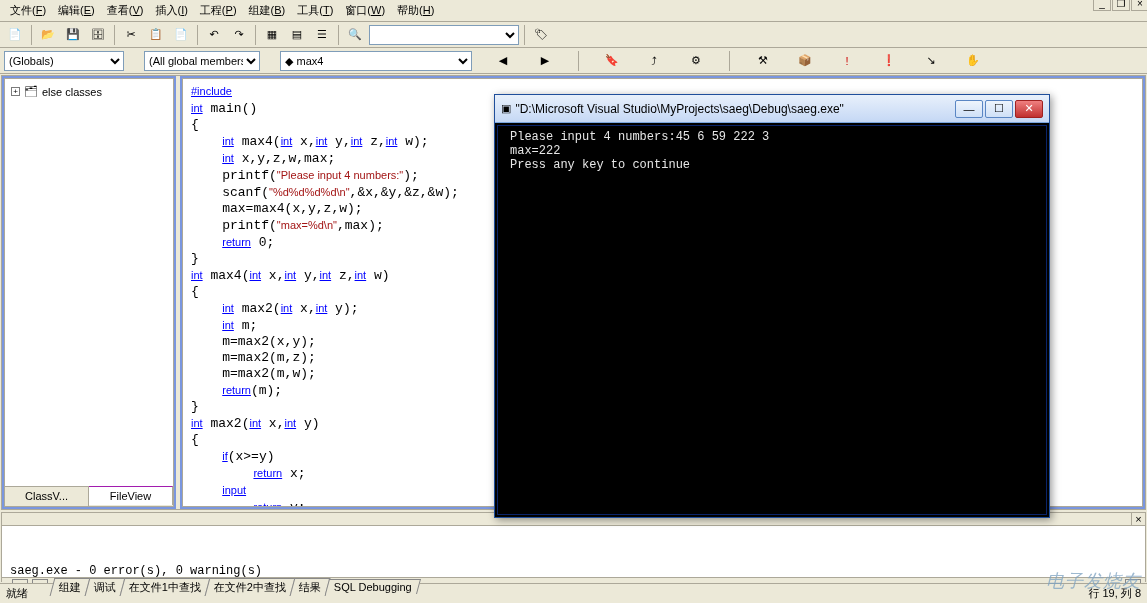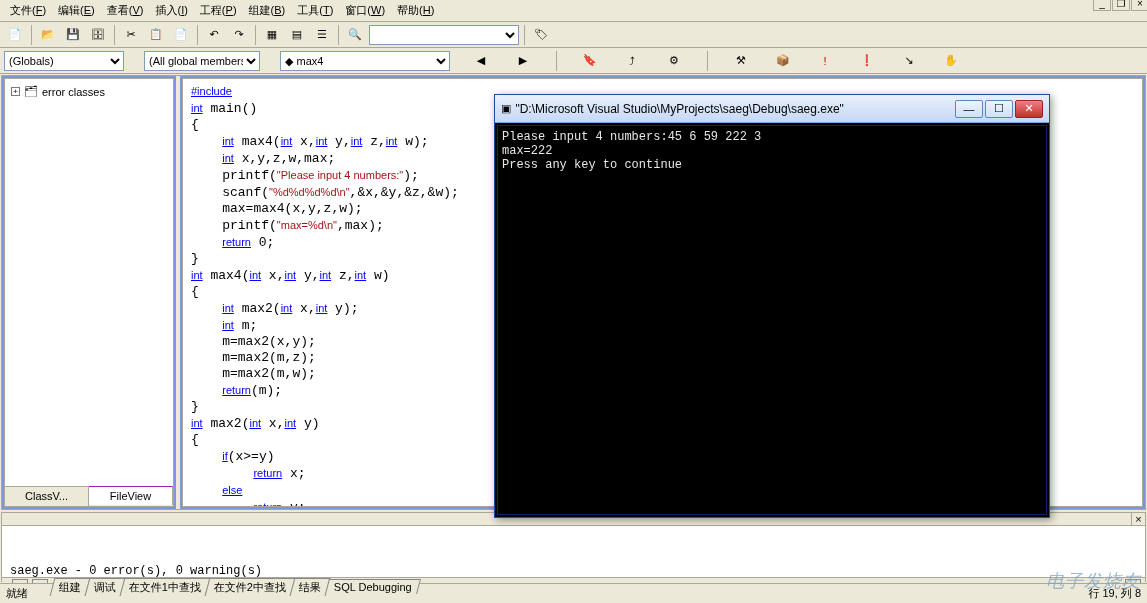--- a/index.html
+++ b/index.html
@@ -37,21 +37,21 @@
   .output-tab span { display:inline-block; transform: skewX(15deg); }
   .statusbar { height: 20px; background: #ece9d8; border-top: 1px solid #aca899; display: flex; align-items: center; padding: 0 6px; justify-content: space-between; }
   .syswin { position: absolute; top: -5px; right: -2px; display: flex; gap: 1px; }
   .sysbtn { width: 18px; height: 16px; border: 1px solid #aca899; background: #ece9d8; font-size: 10px; display: flex; align-items: center; justify-content: center; }
   .console-win { position: absolute; left: 494px; top: 94px; width: 556px; height: 424px; background: #000; border: 1px solid #1f4e9b; box-shadow: 2px 2px 8px rgba(0,0,0,.4); display: flex; flex-direction: column; }
   .cw-title { height: 28px; background: linear-gradient(#e8f0fb,#c5d8f5); display: flex; align-items: center; padding: 0 6px; border-bottom: 1px solid #7ba7df; }
   .cw-title .txt { flex: 1; color: #000; font-size: 12px; padding-left: 4px; white-space: nowrap; overflow: hidden; }
   .cw-btns { display: flex; gap: 2px; }
   .cw-btn { width: 28px; height: 18px; border-radius: 2px; border: 1px solid #5a86c4; background: linear-gradient(#eef4fc,#cfe0f7); display: flex; align-items: center; justify-content: center; font-size: 11px; }
   .cw-btn.close { background: linear-gradient(#f08080,#c03030); color: #fff; border-color: #a02020; }
-  .cw-body { flex: 1; background: #000; color: #e6e6e6; font-family: "Courier New", monospace; font-size: 12px; padding: 4px 4px; overflow: auto; white-space: pre; border: 1px solid #0a246a; margin: 2px; }
+  .cw-body { flex: 1; background: #000; color: #e6e6e6; font-family: "Courier New", monospace; font-size: 12px; padding: 4px 12px; overflow: auto; white-space: pre; border: 1px solid #0a246a; margin: 2px; }
   .watermark { position: absolute; right: 6px; bottom: 10px; color: #7da2c1; font-size: 18px; font-style: italic; opacity: 0.75; font-family: Liberation Mono, monospace; letter-spacing:1px;}
   .scroll-arrow { width:16px; text-align:center; border:1px solid #888; background:#ece9d8; margin-right:4px;}
 </style>
 </head>
 <body>
 
 <div class="menubar" style="position:relative">
   <span class="mitem"><span>文件</span>(<span class="ul">F</span>)</span>
   <span class="mitem"><span>编辑</span>(<span class="ul">E</span>)</span>
   <span class="mitem"><span>查看</span>(<span class="ul">V</span>)</span>
@@ -88,21 +88,21 @@
   <div class="sep"></div>
   <div class="tbtn">🔍</div>
   <select class="combo" style="width:150px" value=""><option></option></select>
   <div class="sep"></div>
   <div class="tbtn">🏷</div>
 </div>
 
 <div class="row2">
   <select style="width:120px"><option>(Globals)</option></select>
   <select style="width:116px"><option>(All global members</option></select>
-  <select style="width:170px"><option>◆ <span>max4</span></option></select>
+  <select style="width:192px"><option>◆ <span>max4</span></option></select>
   <div class="tbtn">◀</div>
   <div class="tbtn">▶</div>
   <div class="sep"></div>
   <div class="tbtn">🔖</div>
   <div class="tbtn">⤴</div>
   <div class="tbtn">⚙</div>
   <div class="sep"></div>
   <div class="tbtn">⚒</div>
   <div class="tbtn">📦</div>
   <div class="tbtn" style="color:#c00">!</div>
@@ -111,21 +111,21 @@
   <div class="tbtn">✋</div>
 </div>
 
 <div class="mdi">
   <div class="workspace">
     <div class="sidebar">
       <div class="sidebar-inner">
         <div class="tree-node">
           <span class="tre-plus">+</span>
           <span>🗂</span>
-          <span>error classes</span>
+          <span>else classes</span>
         </div>
       </div>
       <div class="side-tabs">
         <div class="side-tab"><span>ClassV...</span></div>
         <div class="side-tab active"><span>FileView</span></div>
       </div>
     </div>
     <div class="splitter"></div>
     <div class="editor">
       <div class="code" id="codeblock"><span class="kw">#include</span><span class="inc"><stdio.h></stdio.h></span>
@@ -145,21 +145,21 @@
     <span class="kw">int</span> m;
     m=max2(x,y);
     m=max2(m,z);
     m=max2(m,w);
     <span class="kw">return</span>(m);
 }
 <span class="kw">int</span> max2(<span class="kw">int</span> x,<span class="kw">int</span> y)
 {
     <span class="kw">if</span>(x&gt;=y)
         <span class="kw">return</span> x;
-    <span class="kw">else</span>
+    <span class="kw">input</span>
         <span class="kw">return</span> y;
 }
 </div>
     </div>
   </div>
 </div>
 
 <div class="output-area">
   <div class="output-top">
       <div style="width:14px;text-align:center;border-left:1px solid #aca899">×</div>

